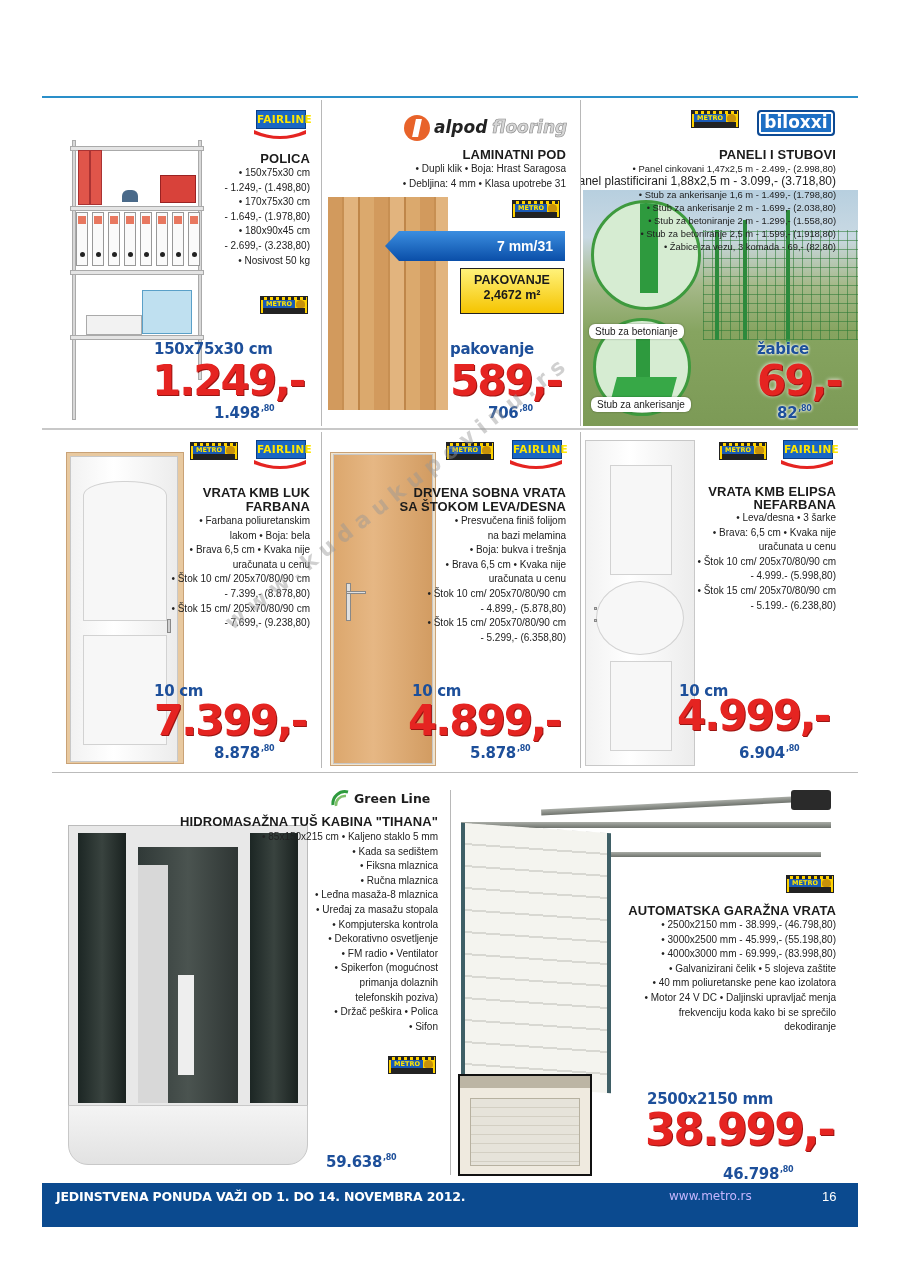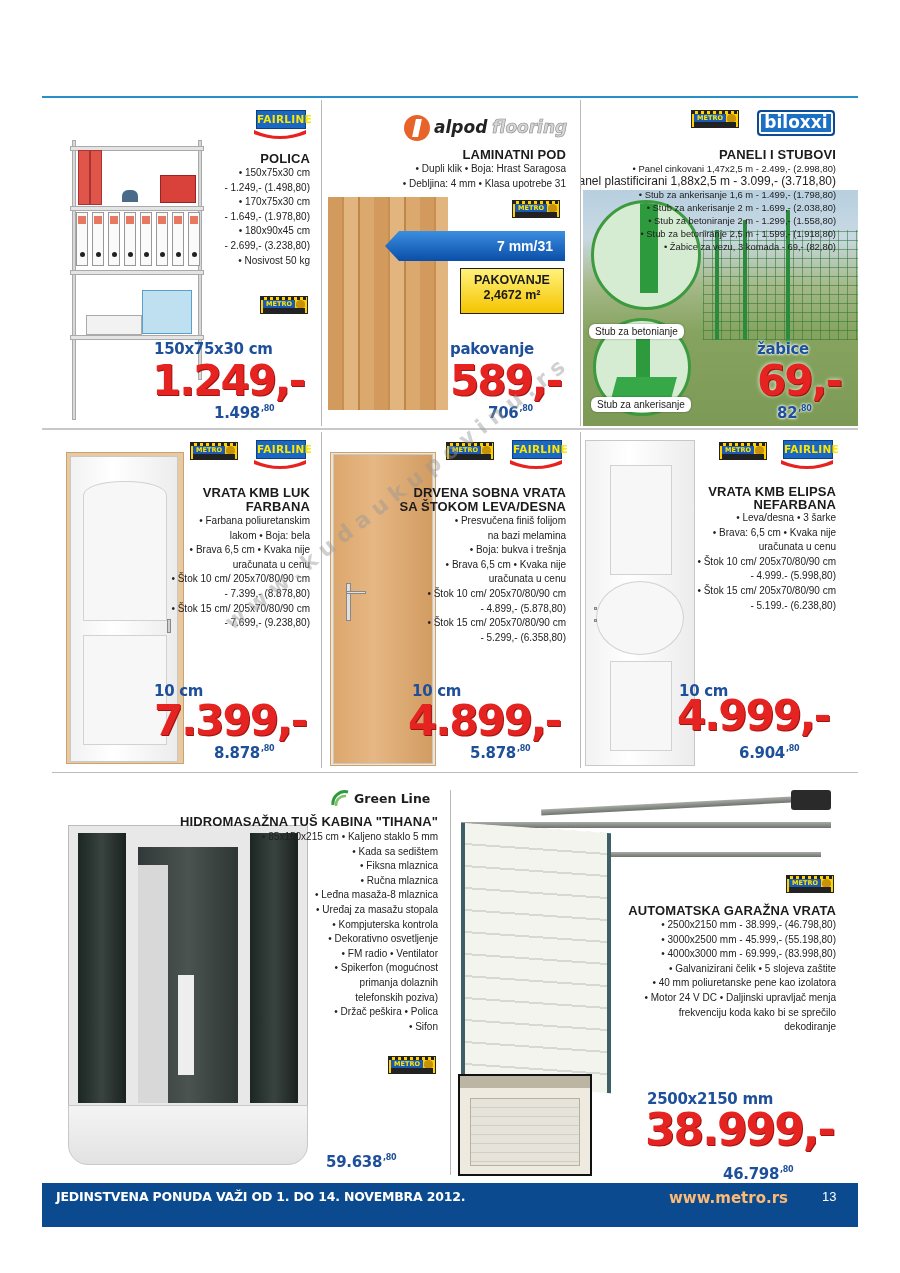--- a/index.html
+++ b/index.html
@@ -81,21 +81,21 @@
 
   
   .garage-door { position: absolute; background: repeating-linear-gradient(180deg,#f4f4ef 0 20px,#d8d8d2 20px 22px); border-left: 4px solid #3f5f66; border-right: 4px solid #3f5f66; }
   .rail { position: absolute; height: 6px; background: linear-gradient(#a9aca6,#6f736d); }
   .garage-thumb { position: absolute; border: 2px solid #111; background: linear-gradient(#bcb5a4 0 12%,#efeadf 12% 100%); }
   .garage-thumb .inner { position: absolute; left: 10px; right: 10px; top: 22px; bottom: 8px; background: repeating-linear-gradient(180deg,#e6e3da 0 8px,#d3cfc3 8px 9px); border: 1px solid #b7b1a0; }
 
   
   .footer { position: absolute; left: 42px; top: 1183px; width: 816px; height: 44px; background: #0b4a8f; }
   .footer .offer { position: absolute; left: 14px; top: 6px; color: #fff; font-family: "DejaVu Sans", sans-serif; font-weight: bold; font-size: 12.5px; letter-spacing: -0.2px; }
-  .footer .url { position: absolute; left: 627px; top: 6px; color: #fdba74; font-family: "DejaVu Sans", sans-serif; font-weight: bold; font-size: 15px; }
+  .footer .url { position: absolute; left: 627px; top: 6px; color: #c4b5fd; font-family: "DejaVu Sans", sans-serif; font-weight: normal; font-size: 12px; }
   .footer .page { position: absolute; left: 780px; top: 6px; color: #fff; font-size: 13px; }
 
   .watermark { position: absolute; left: 220px; top: 615px; transform: rotate(-38deg); transform-origin: left top; font-family: "DejaVu Sans", sans-serif; font-weight: bold; font-size: 22px; color: rgba(150,150,150,0.45); letter-spacing: 7px; white-space: nowrap; pointer-events: none; }
 </style>
 </head>
 <body>
 
 <div class="top-rule"></div>
 
 <div class="vdiv" style="left:321px; top:100px; height:326px;"></div>
@@ -404,14 +404,14 @@
   <div class="size-label" style="left:196px; top:310px;">2500x2150 mm</div>
   <div class="price-big" style="left:194px; top:328px; font-size:44px;">38.999,-</div>
   <div class="price-old" style="left:272px; top:385px;"><span>46.798</span><sup>,80</sup></div>
 </div>
 
 <div class="watermark">www.kudaukupovinu.rs</div>
 
 <div class="footer">
   <div class="offer">JEDINSTVENA PONUDA VAŽI OD 1. DO 14. NOVEMBRA 2012.</div>
   <div class="url">www.metro.rs</div>
-  <div class="page">13</div>
+  <div class="page">16</div>
 </div>
 
 </body></html>

